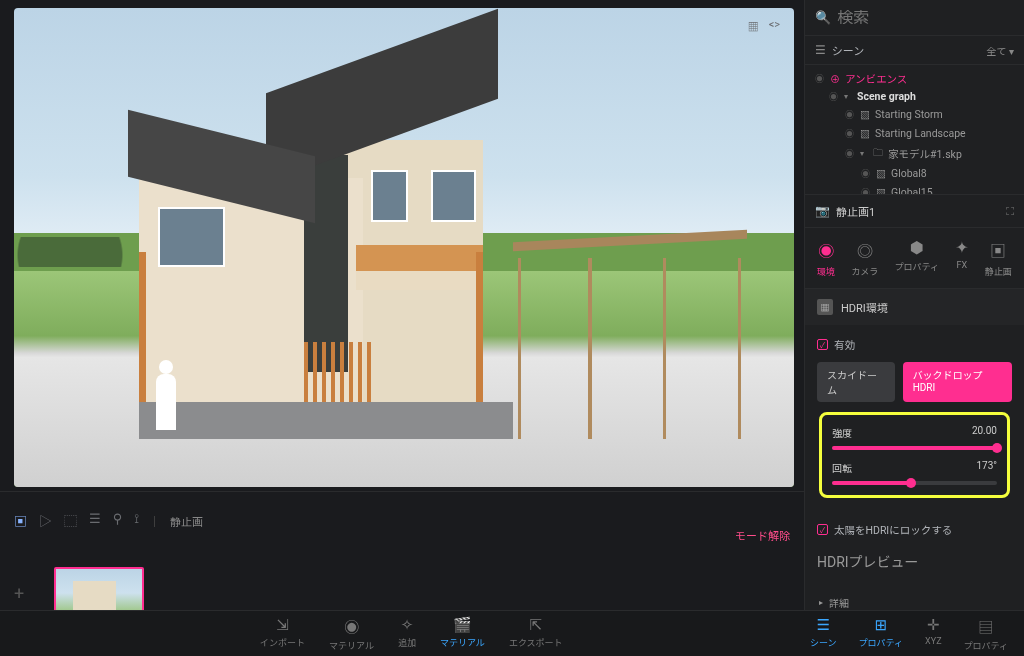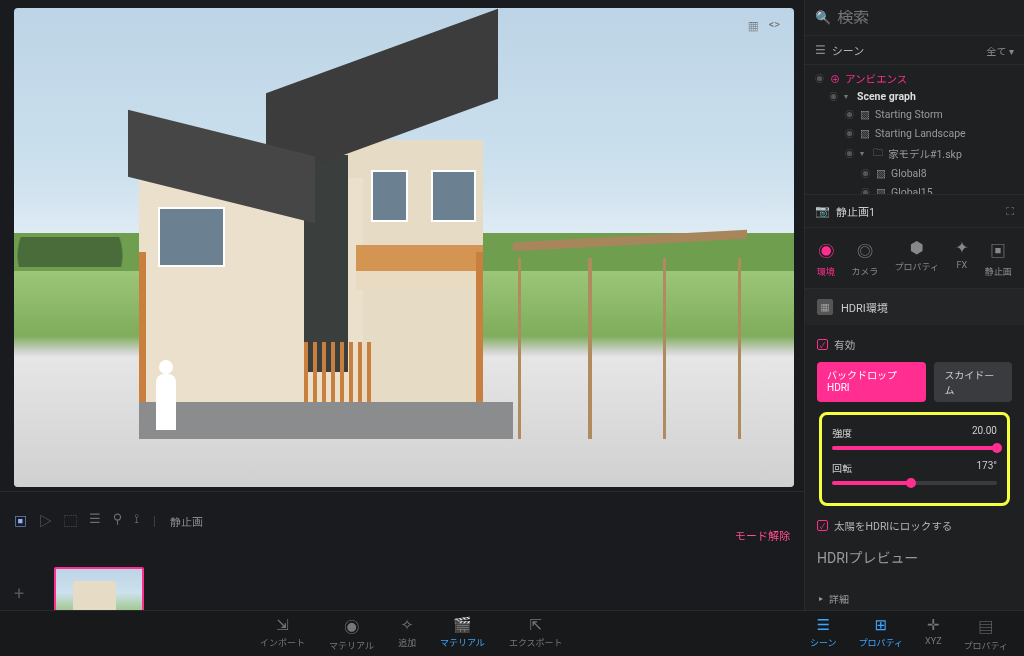--- a/index.html
+++ b/index.html
@@ -92,21 +92,21 @@
 .sec-head .ic { margin-right:8px; width:16px; height:16px; background:#555; border-radius:2px; display:inline-flex; align-items:center; justify-content:center; font-size:9px;}
 
 .sec-body { padding:8px 12px; font-size:10.5px;}
 .chk-row { display:flex; align-items:center; gap:6px; padding:4px 0 10px 0;}
 .chk { width:11px; height:11px; border:1px solid #ff2e90; border-radius:2px; display:inline-flex; align-items:center; justify-content:center; color:#ff2e90; font-size:8px;}
 .btn-row { display:flex; gap:8px; padding-bottom:6px;}
 .btn { padding:5px 10px; border-radius:4px; font-size:10px; cursor:pointer;}
 .btn.gray { background:#3a3b3e; color:#ccc;}
 .btn.pink { background:#ff2e90; color:#fff;}
 
-.hl-box { border:3px solid #f5ff3d; border-radius:8px; padding:8px 10px 18px 10px; margin:4px 2px 8px 2px;}
+.hl-box { border:3px solid #f5ff3d; border-radius:8px; padding:8px 10px 10px 10px; margin:4px 2px 20px 2px;}
 .slider-row { padding:2px 0 8px 0;}
 .slider-lbl { display:flex; justify-content:space-between; font-size:10px; color:#ccc; margin-bottom:6px;}
 .slider { position:relative; height:4px; background:#3a3b3e; border-radius:2px;}
 .slider .fill { position:absolute; left:0; top:0; bottom:0; background:#ff2e90; border-radius:2px;}
 .slider .knob { position:absolute; top:50%; width:10px; height:10px; background:#ff2e90; border-radius:50%; transform:translate(-50%,-50%);}
 
 .prev-head { font-size:14px; color:#999; padding:4px 0 8px 0;}
 .prev-box { border:1px solid #3a3b3e; border-radius:4px; padding:8px; display:flex; flex-direction:column; align-items:center; gap:5px; cursor:pointer;}
 .prev-img { width:56px; height:28px; border-radius:3px; background:linear-gradient(to bottom,#7a93ad 0%,#b9c8d6 48%,#6e8c4f 52%,#53703c 100%);}
 .prev-lbl { font-size:9px; color:#ccc;}
@@ -265,22 +265,22 @@
     <div class="sec-head">
       <span class="ic">▦</span>
       <span>HDRI環境</span>
     </div>
     <div class="sec-body">
       <div class="chk-row">
         <span class="chk">✓</span>
         <span>有効</span>
       </div>
       <div class="btn-row">
+        <div class="btn gray">スカイドーム</div>
         <div class="btn pink">バックドロップHDRI</div>
-        <div class="btn gray">スカイドーム</div>
       </div>
 
       <div class="hl-box">
         <div class="slider-row">
           <div class="slider-lbl">
                 <span>強度</span>
                 <span>20.00</span>
               </div>
           <div class="slider">
                 <div class="fill" style="width:100%;"></div>

